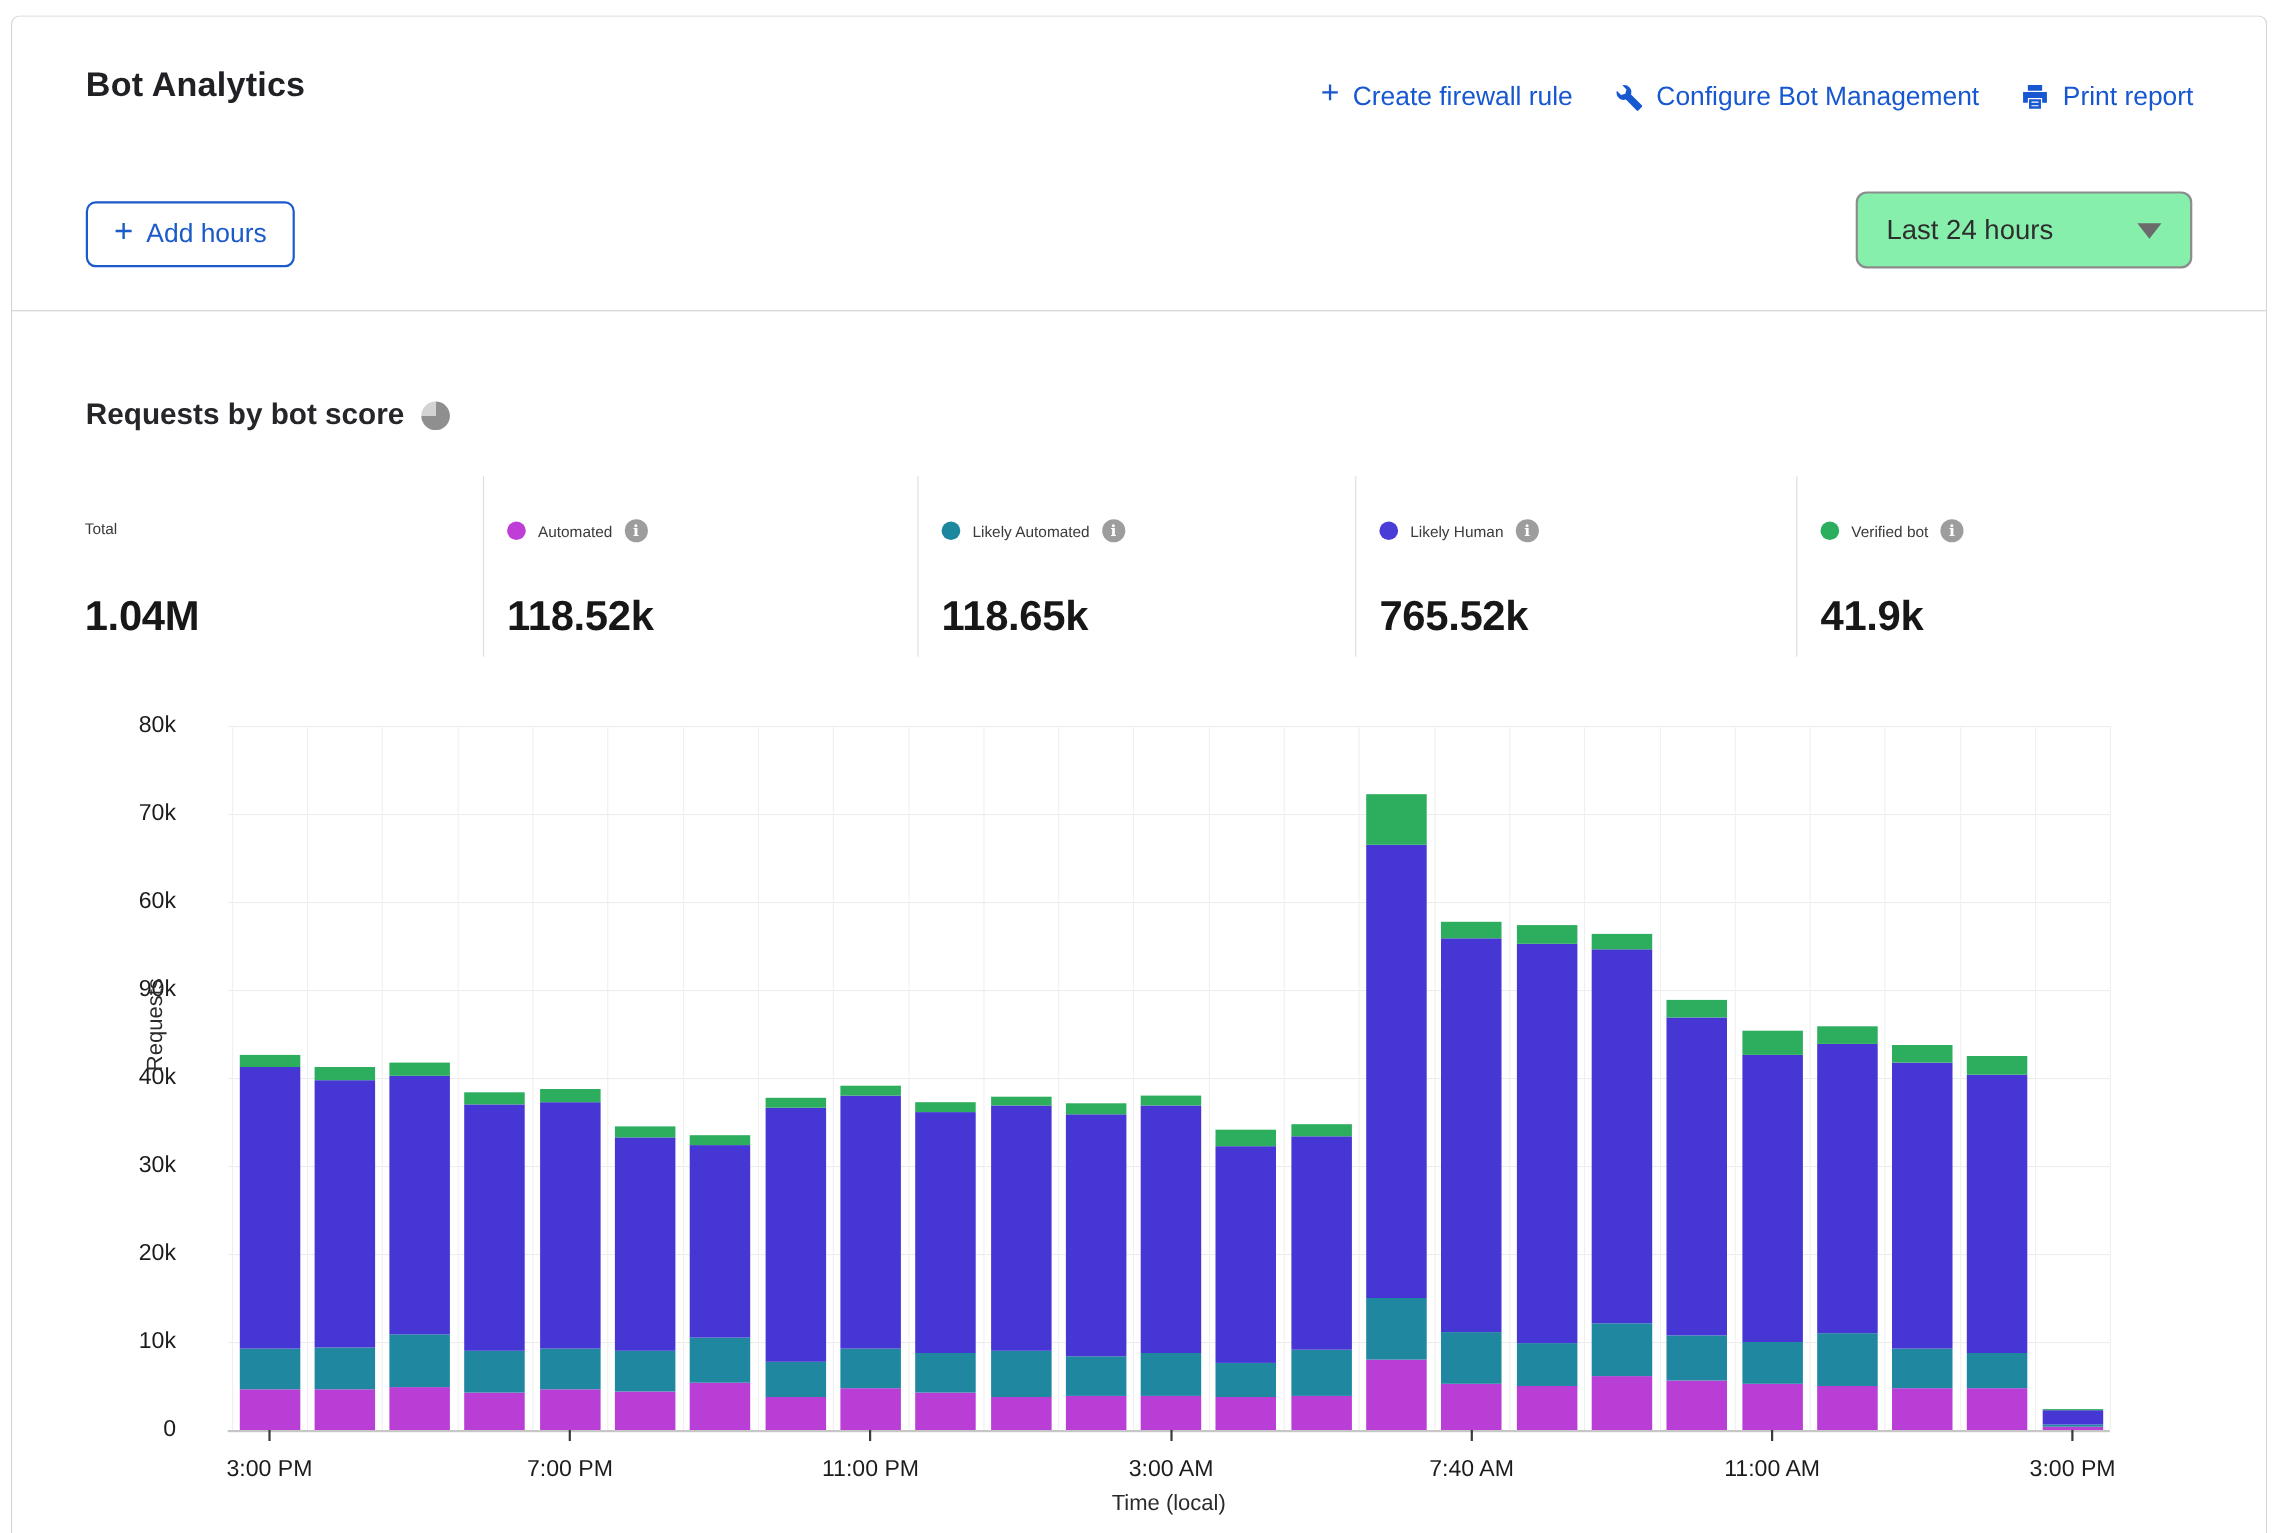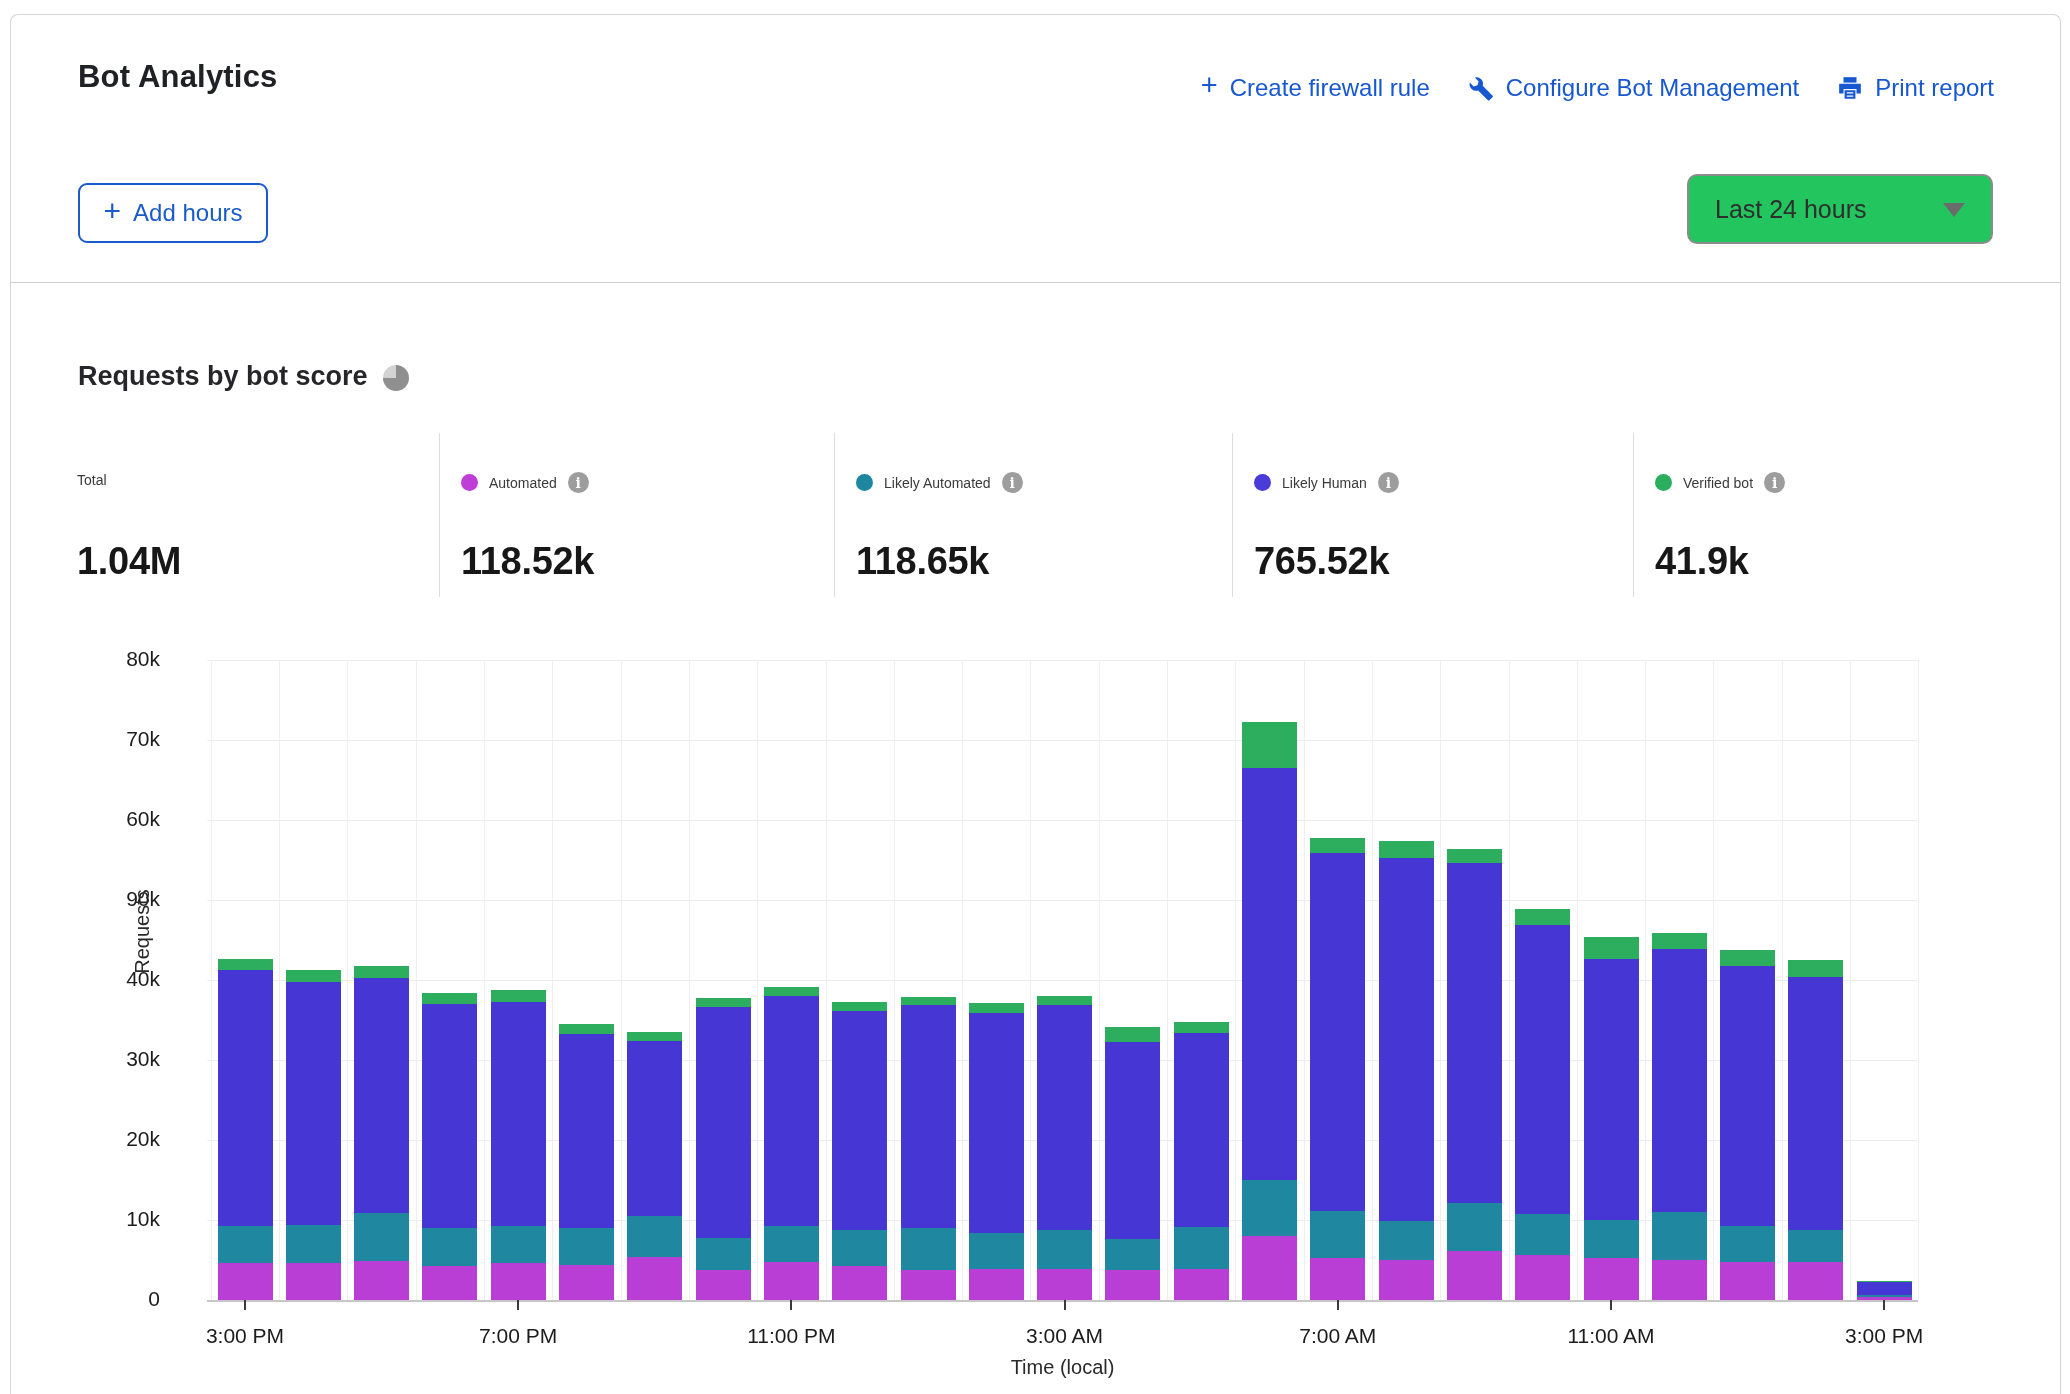--- a/index.html
+++ b/index.html
@@ -10,21 +10,21 @@
   .hdr{position:absolute;left:0;top:0;width:100%;height:267px;border-bottom:1px solid #d0d0d0;}
   .title{position:absolute;left:67px;top:44px;font-size:31px;font-weight:700;color:#202124;letter-spacing:.2px;}
   .links{position:absolute;right:66px;top:58px;display:flex;gap:38px;align-items:center;}
   .lnk{display:flex;align-items:center;gap:12px;color:#1757d0;font-size:24px;cursor:pointer;text-decoration:none;}
   .plus-glyph{font-size:29px;font-weight:400;line-height:1;position:relative;top:-2px;}
   .btn-addfilter{position:absolute;left:67px;top:168px;width:190px;height:60px;border:2px solid #1b5bc9;
         border-radius:9px;background:#fff;display:flex;align-items:center;justify-content:center;gap:12px;
         color:#1b5bc9;font-size:24px;cursor:pointer;font-family:"Liberation Sans",sans-serif;}
   .btn-addfilter .plus-glyph{font-size:30px;}
   .dropdown{position:absolute;left:1676px;top:159px;width:302px;height:66px;border:2px solid #8c8c8c;
-        border-radius:10px;background:#22c55e;display:flex;align-items:center;cursor:pointer;}
+        border-radius:10px;background:#86efac;display:flex;align-items:center;cursor:pointer;}
   .dropdown .val{margin-left:26px;font-size:25px;color:#2e2e2e;}
   .caret{position:absolute;right:26px;top:27px;width:0;height:0;border-left:11px solid transparent;
         border-right:11px solid transparent;border-top:14px solid #6b6b6b;}
   
   .sec-head{position:absolute;left:67px;top:346px;display:flex;align-items:center;gap:15px;}
   .sec-head h2{margin:0;font-size:27px;font-weight:700;color:#26262a;}
   .pie-icon{width:26px;height:26px;border-radius:50%;
         background:conic-gradient(#8f8f8f 0 270deg,#d3d3d3 270deg 360deg);position:relative;top:1px;}
   
   #stats .col{position:absolute;top:446px;height:150px;}
@@ -339,20 +339,20 @@
     </div>
     <div class="tick" style="left: 244px; top: 1300px;"></div>
     <div class="xlab" style="left: 180px; top: 1324px;">3:00 PM</div>
     <div class="tick" style="left: 517.2px; top: 1300px;"></div>
     <div class="xlab" style="left: 453.2px; top: 1324px;">7:00 PM</div>
     <div class="tick" style="left: 790.4px; top: 1300px;"></div>
     <div class="xlab" style="left: 726.4px; top: 1324px;">11:00 PM</div>
     <div class="tick" style="left: 1063.6px; top: 1300px;"></div>
     <div class="xlab" style="left: 999.6px; top: 1324px;">3:00 AM</div>
     <div class="tick" style="left: 1336.8px; top: 1300px;"></div>
-    <div class="xlab" style="left: 1272.8px; top: 1324px;">7:00 AM</div>
+    <div class="xlab" style="left: 1272.8px; top: 1324px;">7:40 AM</div>
     <div class="tick" style="left: 1610px; top: 1300px;"></div>
     <div class="xlab" style="left: 1546px; top: 1324px;">11:00 AM</div>
     <div class="tick" style="left: 1883.2px; top: 1300px;"></div>
     <div class="xlab" style="left: 1819.2px; top: 1324px;">3:00 PM</div>
     <div class="x-axis-title" style="left: 912.5px; top: 1356px; width: 300px;">Time (local)</div>
   </div>
 <div class="y-axis-title">Requests</div>
 
 </body></html>

